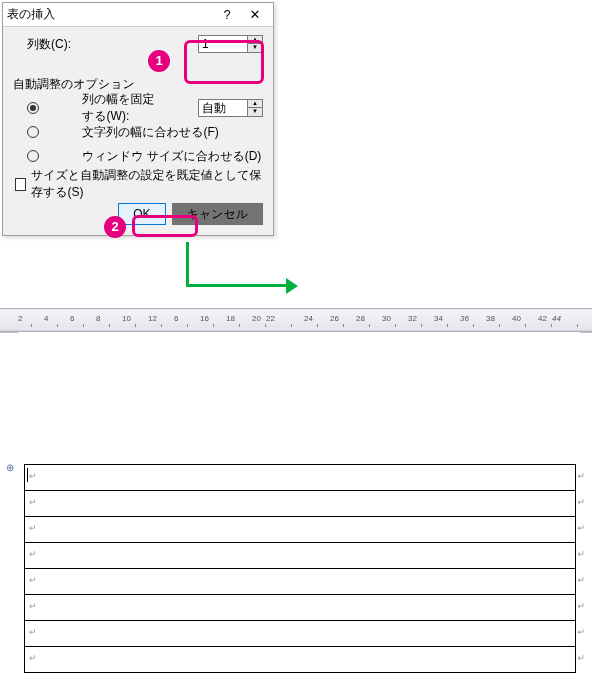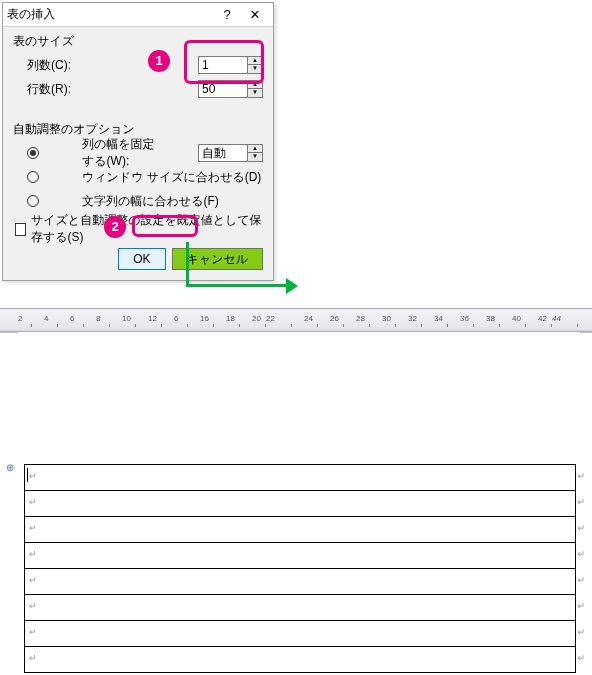--- a/index.html
+++ b/index.html
@@ -32,21 +32,21 @@
   .radio-row { display: flex; align-items: center; height: 22px; padding-left: 14px; margin-bottom: 2px; gap: 38px; }
   .radio-circle { width: 12px; height: 12px; border: 1px solid #333; border-radius: 50%; margin-right: 5px; display: flex; align-items: center; justify-content: center; }
   .radio-circle.checked::after { content: ""; width: 6px; height: 6px; background: #333; border-radius: 50%; }
   .radio-label { flex: 1; }
   .auto-select { width: 52px; height: 18px; border: 1px solid #7a7a7a; padding: 0 3px; font-size: 12px; background: #fff; margin-left: auto; }
   
   .check-row { display: flex; align-items: center; height: 22px; padding-left: 2px; margin-top: 6px; }
   .checkbox { width: 13px; height: 13px; border: 1px solid #333; margin-right: 5px; background: #fff; }
   
   .button-row { display: flex; justify-content: flex-end; gap: 6px; margin-top: 8px; }
-  .btn { height: 22px; border: 1px solid #707070; background: #84cc16; padding: 0 14px; font-size: 12px; cursor: pointer; }
+  .btn { height: 22px; border: 1px solid #707070; background: #737373; padding: 0 14px; font-size: 12px; cursor: pointer; }
   .btn-ok { border: 1px solid #0078d7; background: #e5f1fb; }
   
   
   .arrow-v { position: absolute; left: 186px; top: 242px; width: 3px; height: 42px; background: #00b140; }
   .arrow-h { position: absolute; left: 186px; top: 284px; width: 106px; height: 3px; background: #00b140; }
   .arrow-head { position: absolute; left: 286px; top: 278px; width: 0; height: 0; border-left: 12px solid #00b140; border-top: 8px solid transparent; border-bottom: 8px solid transparent; }
   
   
   .doc-chrome { position: absolute; left: 0; top: 308px; width: 592px; height: 24px; background: linear-gradient(#e8e8f0, #d4d4dc); border-top: 1px solid #b0b0b8; border-bottom: 1px solid #b0b0b8; }
   .ruler { position: absolute; left: 0; top: 310px; width: 592px; height: 20px; background: linear-gradient(#f4f4f8, #e4e4ea); font-size: 8px; color: #555; overflow: hidden; }
@@ -69,35 +69,24 @@
 </head>
 <body>
 
 <div class="dialog">
   <div class="titlebar">
     <span class="titlebar-title">表の挿入</span>
     <span class="titlebar-btn">?</span>
     <span class="titlebar-btn">✕</span>
   </div>
   <div class="content">
-    <div class="section-label">表のサイズ</div>
     <div class="row">
       <span class="row-label">列数(C):</span>
       <div class="spinner">
         <input type="text" value="1" style="">
-        <div class="spinner-btns">
-          <div class="spinner-btn">▲</div>
-          <div class="spinner-btn">▼</div>
-        </div>
-      </div>
-    </div>
-    <div class="row">
-      <span class="row-label">行数(R):</span>
-      <div class="spinner">
-        <input type="text" value="50" style="">
         <div class="spinner-btns">
           <div class="spinner-btn">▲</div>
           <div class="spinner-btn">▼</div>
         </div>
       </div>
     </div>
 
     <div class="section-label" style="margin-top:21px">自動調整のオプション</div>
     <div class="radio-row">
       <span class="radio-circle checked"></span>
@@ -105,25 +94,25 @@
       <div class="spinner">
         <input class="auto-select" type="text" style="width: 50px;" value="自動">
         <div class="spinner-btns">
           <div class="spinner-btn">▲</div>
           <div class="spinner-btn">▼</div>
         </div>
       </div>
     </div>
     <div class="radio-row">
       <span class="radio-circle"></span>
-      <span class="radio-label">ウィンドウ サイズに合わせる(D)</span>
+      <span class="radio-label">文字列の幅に合わせる(F)</span>
     </div>
     <div class="radio-row">
       <span class="radio-circle"></span>
-      <span class="radio-label">文字列の幅に合わせる(F)</span>
+      <span class="radio-label">ウィンドウ サイズに合わせる(D)</span>
     </div>
 
     <div class="check-row">
       <span class="checkbox"></span>
       <span>サイズと自動調整の設定を既定値として保存する(S)</span>
     </div>
 
     <div class="button-row">
       <button class="btn btn-ok">OK</button>
       <button class="btn">キャンセル</button>

